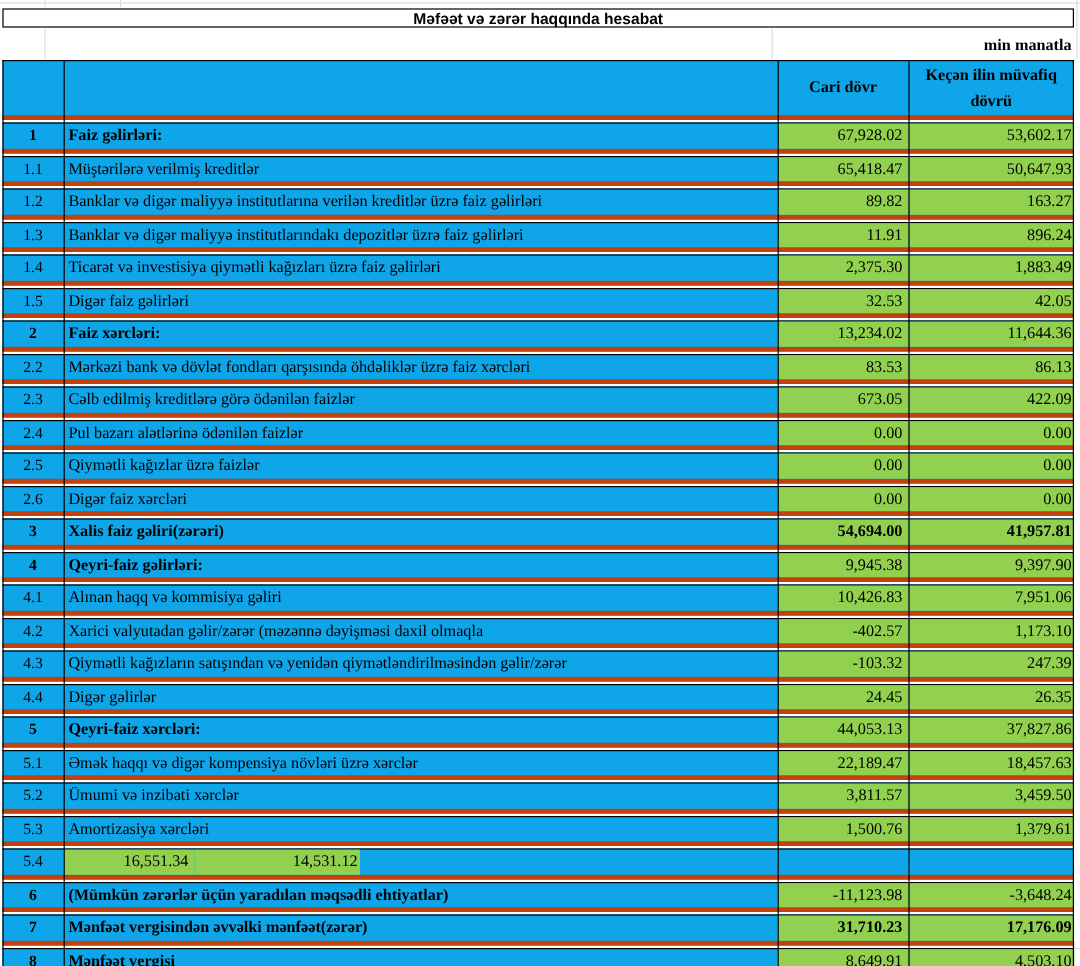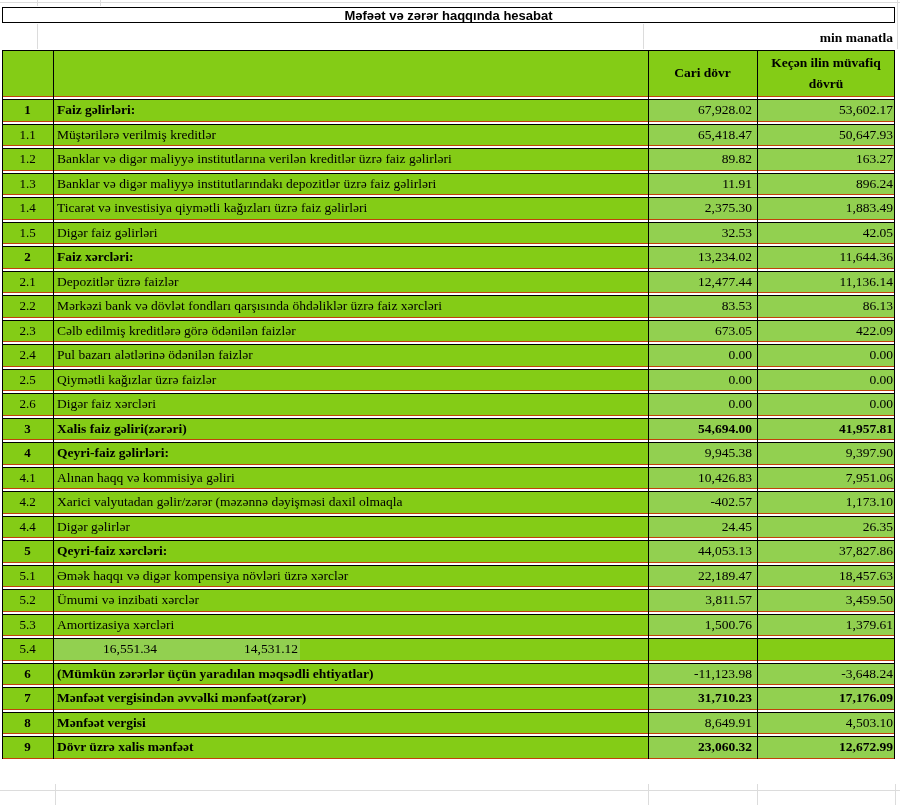--- a/index.html
+++ b/index.html
@@ -33,23 +33,23 @@
   .table-box { position:absolute; left:2px; top:50px; width:893px; }
   .vline { position:absolute; top:0; bottom:0; width:1px; background:#000; z-index:2; }
   .vl-0 { left:0; }
   .vl-1 { left:51px; }
   .vl-2 { left:646px; }
   .vl-3 { left:755px; }
   .vl-4 { left:892px; }
 
   .row {
     display:flex;
-    border-top:1px solid #000; border-bottom:1px solid #c2410c;
+    border-top:1px solid #000; border-bottom:4px solid #c2410c;
     margin-bottom:2px;
-    background:#84cc16;
+    background:#0ea5e9;
   }
   .row.header { height:45px; }
   .row.data { height:20.5px; }
   #rows-host .row:last-child { margin-bottom:0; }
 
   .c { display:flex; align-items:center; font-size:13.5px; box-sizing:border-box; overflow:hidden; white-space:nowrap; }
   .c.num  { width:51px;  justify-content:center; font-size:13px; }
   .c.desc { width:595px; padding-left:4px; }
   .c.cur  { width:109px; justify-content:flex-end; padding-right:5px; }
   .c.prev { width:138px; justify-content:flex-end; padding-right:2px; }
@@ -148,26 +148,20 @@
         <div class="c prev val">42.05</div>
       </div>
 
       <div class="row data sec">
         <div class="c num">2</div>
         <div class="c desc">Faiz xərcləri:</div>
         <div class="c cur val">13,234.02</div>
         <div class="c prev val">11,644.36</div>
       </div>
 
-      <div class="row data">
-        <div class="c num">2.1</div>
-        <div class="c desc">Depozitlər üzrə faizlər</div>
-        <div class="c cur val">12,477.44</div>
-        <div class="c prev val">11,136.14</div>
-      </div>
 
       <div class="row data">
         <div class="c num">2.2</div>
         <div class="c desc">Mərkəzi bank və dövlət fondları qarşısında öhdəliklər üzrə faiz xərcləri</div>
         <div class="c cur val">83.53</div>
         <div class="c prev val">86.13</div>
       </div>
 
       <div class="row data">
         <div class="c num">2.3</div>
@@ -218,20 +212,26 @@
         <div class="c prev val">7,951.06</div>
       </div>
 
       <div class="row data">
         <div class="c num">4.2</div>
         <div class="c desc">Xarici valyutadan gəlir/zərər (məzənnə dəyişməsi daxil olmaqla</div>
         <div class="c cur val">-402.57</div>
         <div class="c prev val">1,173.10</div>
       </div>
 
+      <div class="row data">
+        <div class="c num">4.3</div>
+        <div class="c desc">Qiymətli kağızların satışından və yenidən qiymətləndirilməsindən gəlir/zərər</div>
+        <div class="c cur val">-103.32</div>
+        <div class="c prev val">247.39</div>
+      </div>
 
       <div class="row data">
         <div class="c num">4.4</div>
         <div class="c desc">Digər gəlirlər</div>
         <div class="c cur val">24.45</div>
         <div class="c prev val">26.35</div>
       </div>
 
       <div class="row data sec">
         <div class="c num">5</div>

